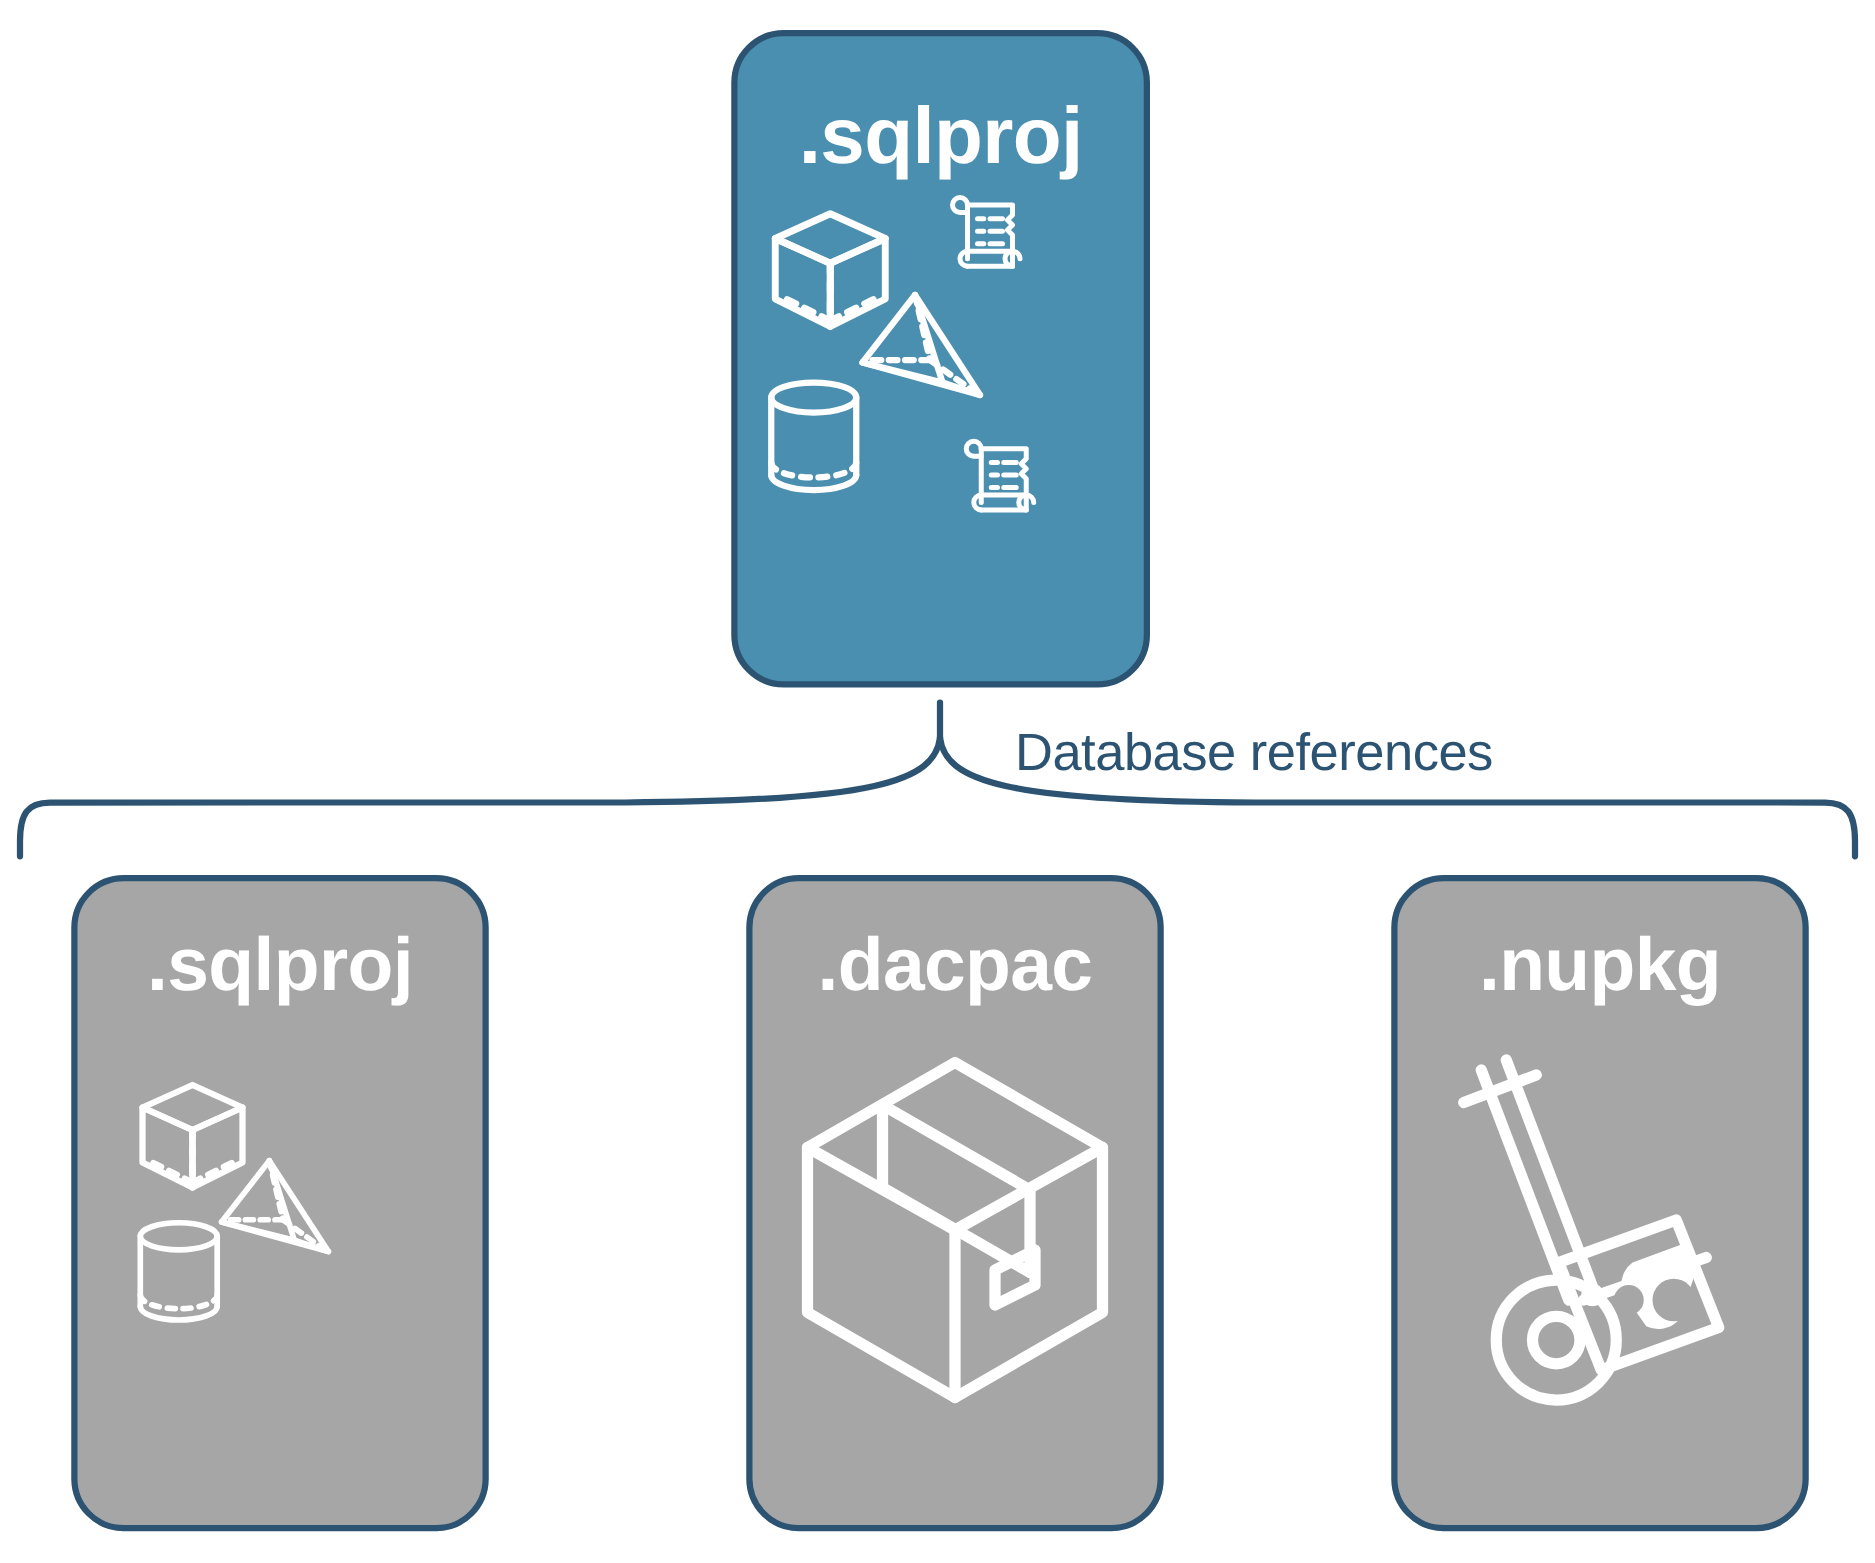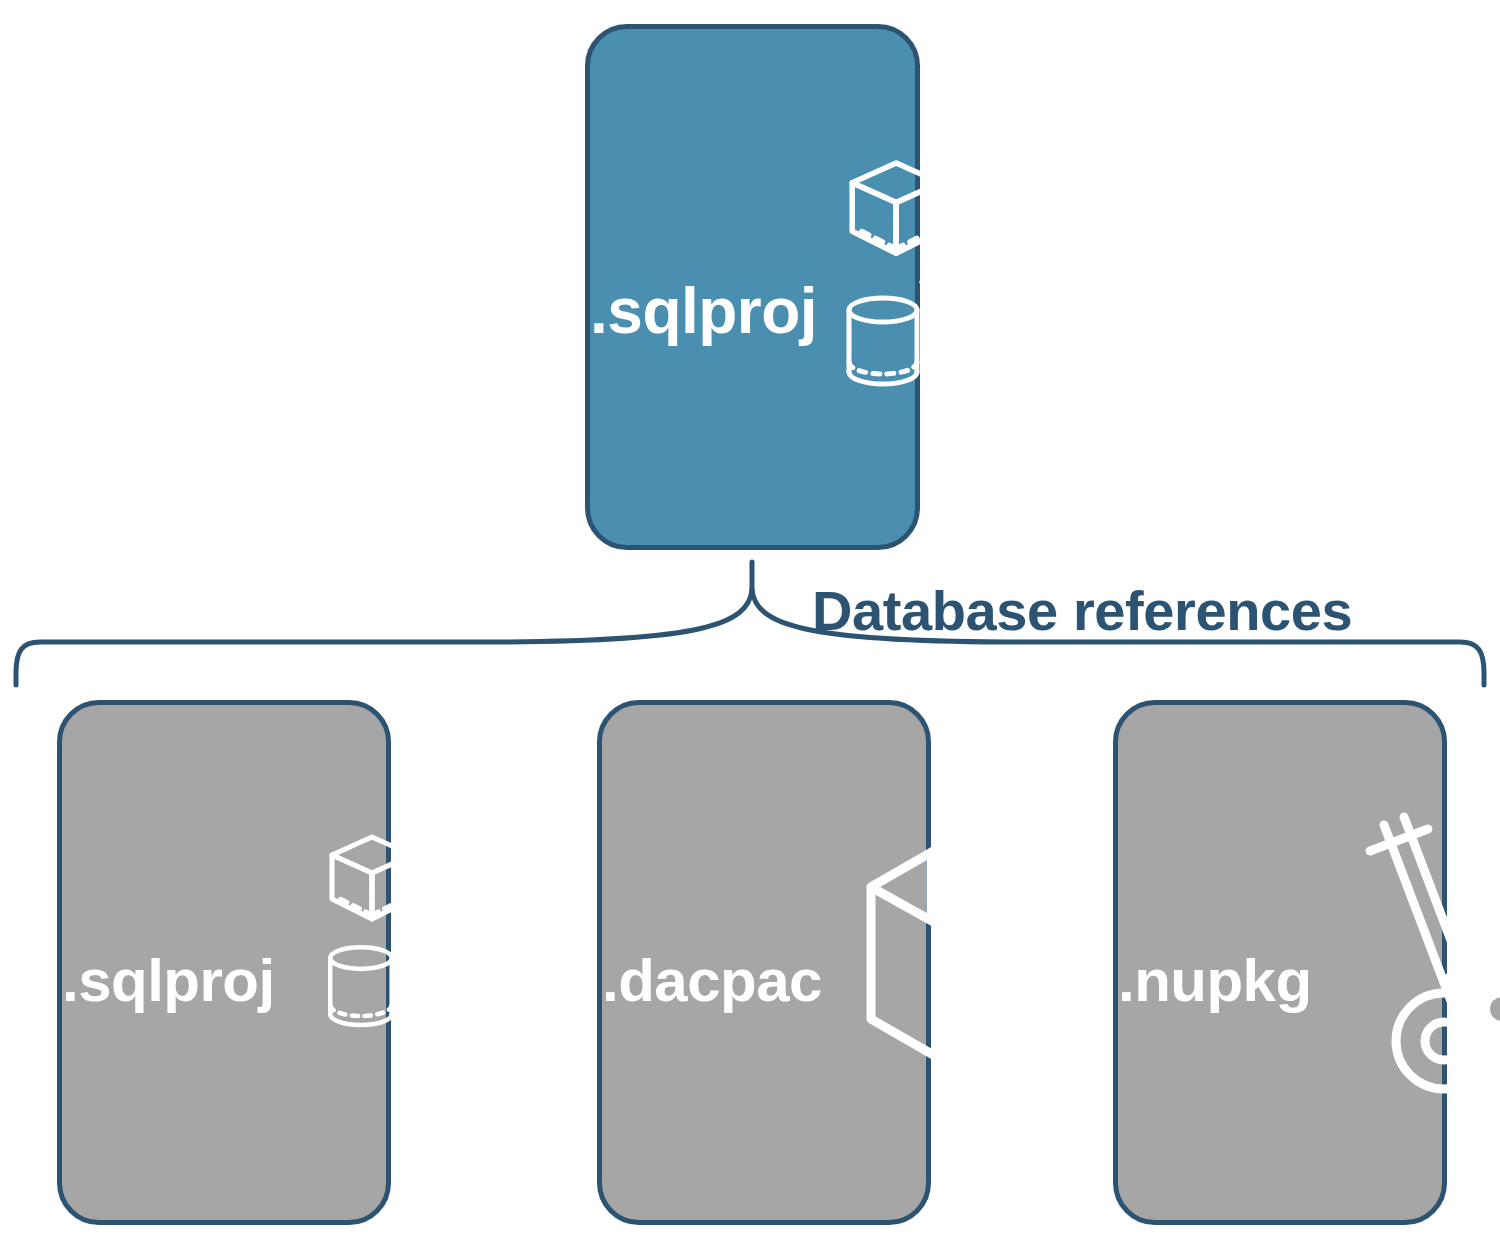--- a/index.html
+++ b/index.html
@@ -21,21 +21,21 @@
     width: 1500px;
     height: 1250px;
   }
 
   .card {
     position: absolute;
     box-sizing: border-box;
     border: 5px solid #2c5472;
     border-radius: 42px;
     display: flex;
-    flex-direction: row;
+    flex-direction: column;
     align-items: center;
   }
   .card.primary {
     background: #4a8fb0;
   }
   .card.secondary {
     background: #a6a6a6;
   }
 
   .card-title {
@@ -100,22 +100,22 @@
     top: 555px;
     width: 1500px;
     height: 150px;
     pointer-events: none;
   }
 
   #brace-label {
     position: absolute;
     left: 812px;
     top: 578px;
-    font-size: 56px;
-    font-weight: bold;
+    font-size: 42px;
+    font-weight: normal;
     color: #2c5472;
     letter-spacing: -0.4px;
     white-space: nowrap;
     user-select: none;
   }
 </style>
 </head>
 <body>
 
 <div class="stage">

